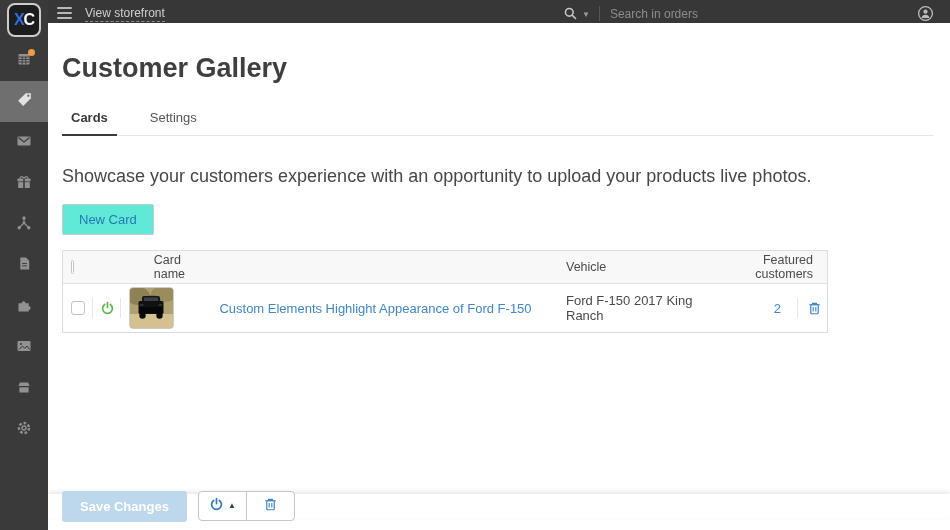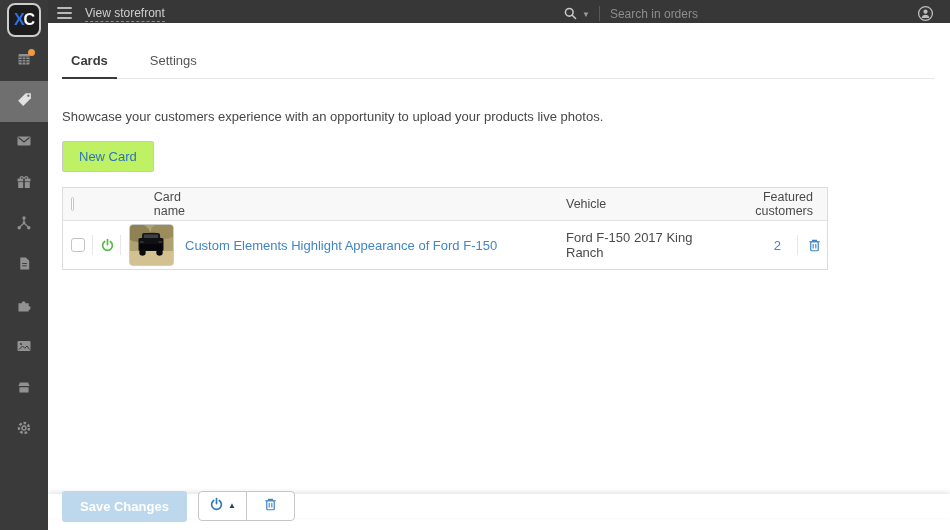--- a/index.html
+++ b/index.html
@@ -27,32 +27,32 @@
   .nav{position:absolute;left:0;top:40px;width:48px;}
   .nav-item{width:48px;height:41px;display:flex;align-items:center;justify-content:center;cursor:pointer;position:relative;}
   .nav-item.active{background:#6f6f6f;}
   .badge-dot{position:absolute;top:9px;right:13px;width:7px;height:7px;border-radius:50%;background:#ef9b3f;}
   
   .main{position:absolute;left:48px;top:27px;width:902px;height:503px;background:#fff;}
   h1.page-title{margin:26px 0 0 14px;font-size:27px;font-weight:bold;color:#3f3f3f;line-height:1.15;}
   .tabs{margin:20px 16px 0 14px;border-bottom:1px solid #e6e6e6;display:flex;gap:24px;}
   .tab{padding:6px 9px 9px;font-size:13px;color:#555;cursor:pointer;border-bottom:2px solid transparent;margin-bottom:-1px;}
   .tab.active{font-weight:bold;color:#3a3a3a;border-bottom-color:#3a3a3a;}
-  .desc{margin:30px 14px 0;font-size:13px;color:#474747;}
-  .new-card-btn{display:inline-block;margin:17px 0 0 14px;padding:7px 16px;border:1px solid #c8c8c8;border-radius:2px;background:#bef264;color:#2a76b8;font-size:13px;cursor:pointer;font-family:"Liberation Sans",sans-serif;}
+  .desc{margin:30px 14px 0;font-size:18px;color:#474747;}
+  .new-card-btn{display:inline-block;margin:17px 0 0 14px;padding:7px 16px;border:1px solid #c8c8c8;border-radius:2px;background:#5eead4;color:#2a76b8;font-size:13px;cursor:pointer;font-family:"Liberation Sans",sans-serif;}
   
   .tbl{margin:15px 0 0 14px;width:766px;border:1px solid #dcdcdc;font-size:13px;}
   .tbl-head{display:flex;height:33px;background:#f8f8f8;border-bottom:1px solid #e2e2e2;align-items:center;color:#4a4a4a;font-size:12.5px;}
   .tbl-row{display:flex;height:48px;background:#fff;align-items:center;color:#4a4a4a;}
   .hc-check{width:122px;display:flex;align-items:center;padding-left:8px;}
   .hc-name{flex:1;} .hc-vehicle{width:137px;} .hc-feat{width:124px;text-align:right;padding-right:14px;}
   .c-check{width:30px;display:flex;align-items:center;justify-content:space-between;padding-left:8px;height:100%;}
   .c-power{width:28px;display:flex;align-items:center;justify-content:space-between;height:100%;padding-left:7px;}
   .c-img{width:64px;display:flex;align-items:center;padding-left:8px;}
-  .c-name{flex:1;} .c-vehicle{width:137px;}
+  .c-name{flex:1;text-align:center;} .c-vehicle{width:137px;}
   .c-feat{width:88px;text-align:right;padding-right:10px;}
   .c-trash{width:36px;display:flex;align-items:center;justify-content:center;border-left:0;}
   .vdiv{width:1px;height:20px;background:#e7e7e7;}
   .checkbox{width:14px;height:14px;border:1px solid #c4c4c4;border-radius:3px;background:#fff;display:inline-block;cursor:pointer;}
   .thumb{width:45px;height:42px;border:1px solid #ccc;border-radius:4px;overflow:hidden;line-height:0;cursor:pointer;}
   a.row-link{color:#4186c5;text-decoration:none;cursor:pointer;}
   a.count-link{color:#4186c5;text-decoration:none;cursor:pointer;}
   .icon-btn{cursor:pointer;line-height:0;display:inline-block;}
   
   .footerbar{position:absolute;left:48px;bottom:12px;width:902px;height:24px;background:#fff;box-shadow:0 -2px 5px rgba(0,0,0,0.10);display:flex;align-items:center;padding-left:14px;z-index:2;}
@@ -193,20 +193,21 @@
             <circle cx="8" cy="8" r="2.7" fill="#919191"></circle>
             <circle cx="8" cy="8" r="1.2" fill="#3a3a3a"></circle>
           </svg>
       </span>
     </div>
 
   </div>
 </div>
 
 <div class="main">
+  <h1 class="page-title">Customer Gallery</h1>
 
   <div class="tabs">
     <span class="tab active">Cards</span>
     <span class="tab">Settings</span>
   </div>
 
   <p class="desc">Showcase your customers experience with an opportunity to upload your products live photos.</p>
 
   <button class="new-card-btn">New Card</button>
 

